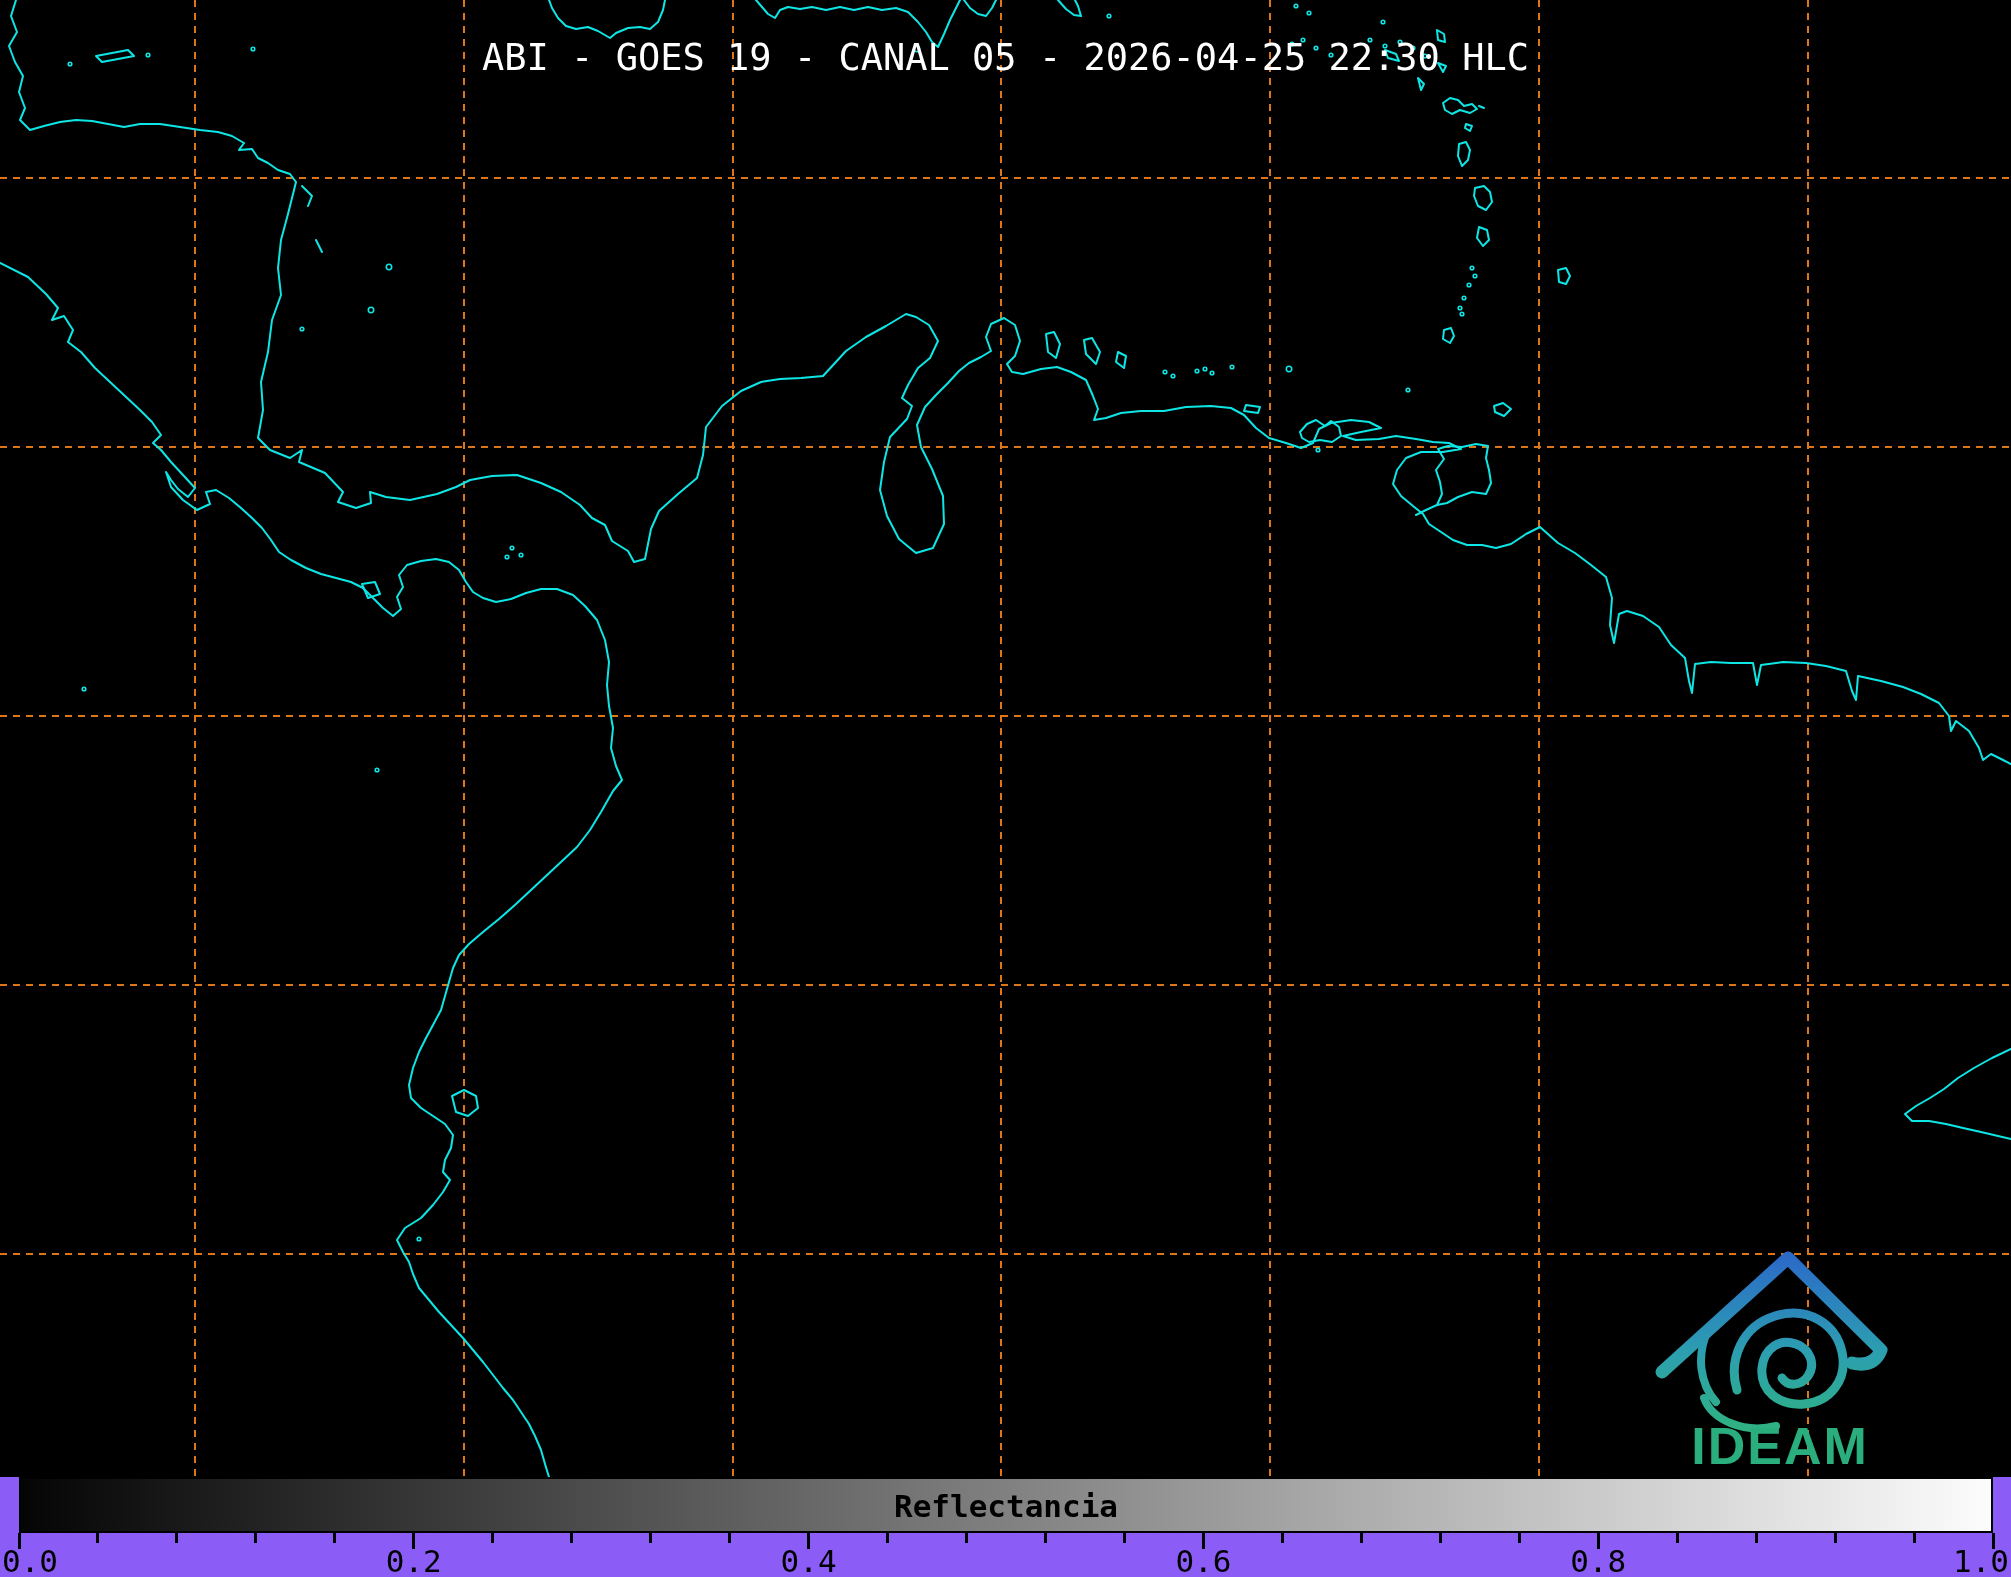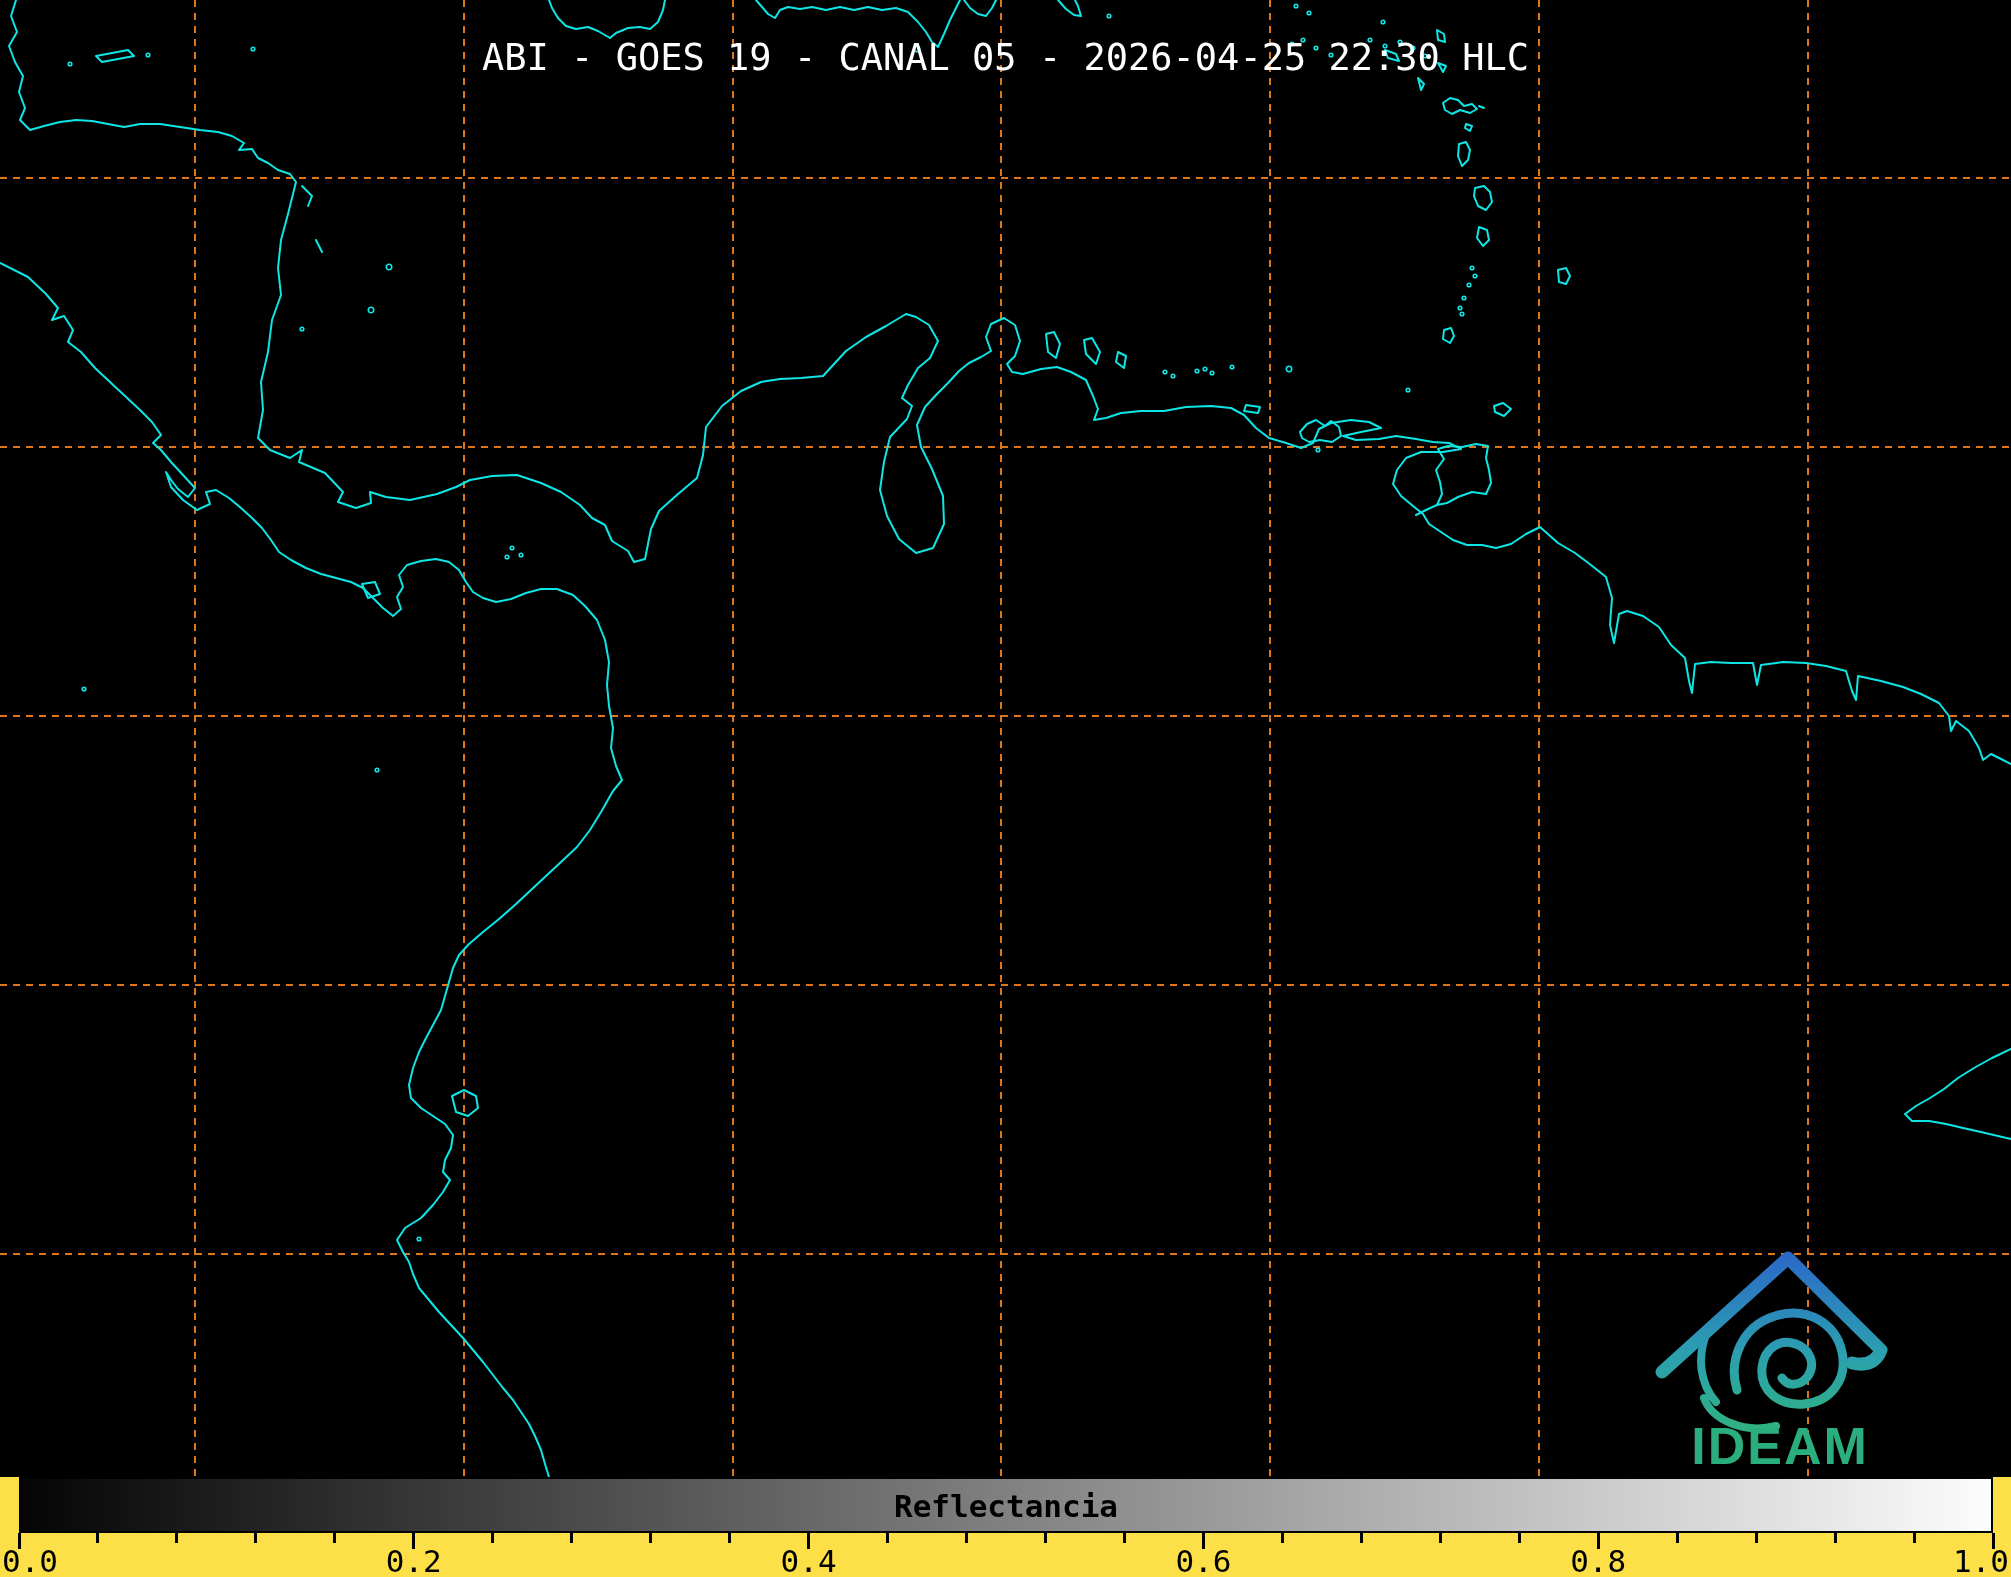--- a/index.html
+++ b/index.html
@@ -2,21 +2,21 @@
 <html><head>
 <meta charset="utf-8">
 <style>
   html,body{margin:0;padding:0;background:#ffffff;}
   #stage{position:relative;width:2011px;height:1577px;background:#ffffff;overflow:hidden;
          font-family:"DejaVu Sans Mono","Liberation Mono",monospace;}
   #map{position:absolute;left:0;top:0;width:2011px;height:1477px;background:#000;}
   #map-svg{position:absolute;left:0;top:0;}
   #map-title{position:absolute;left:0;top:36px;width:2011px;text-align:center;
              color:#ffffff;font-size:37px;letter-spacing:0px;white-space:pre;}
-  #cbar-region{position:absolute;left:0;top:1477px;width:2011px;height:100px;background:#fde047;}
+  #cbar-region{position:absolute;left:0;top:1477px;width:2011px;height:100px;background:#8b5cf6;}
   #cbar{position:absolute;left:19px;top:0px;width:1974px;height:56px;box-sizing:border-box;
         border:2px solid #000;}
   #cbar-label{position:absolute;left:1006px;top:11px;transform:translateX(-50%);
               color:#000;font-weight:bold;font-size:31px;}
   .tick{position:absolute;top:56px;width:3px;background:#000;}
   .tick-label{position:absolute;top:66px;color:#000;font-size:31px;}
   .logo-text{font-family:"Liberation Sans","DejaVu Sans",sans-serif;font-weight:bold;
              letter-spacing:2px;}
 </style>
 </head>

